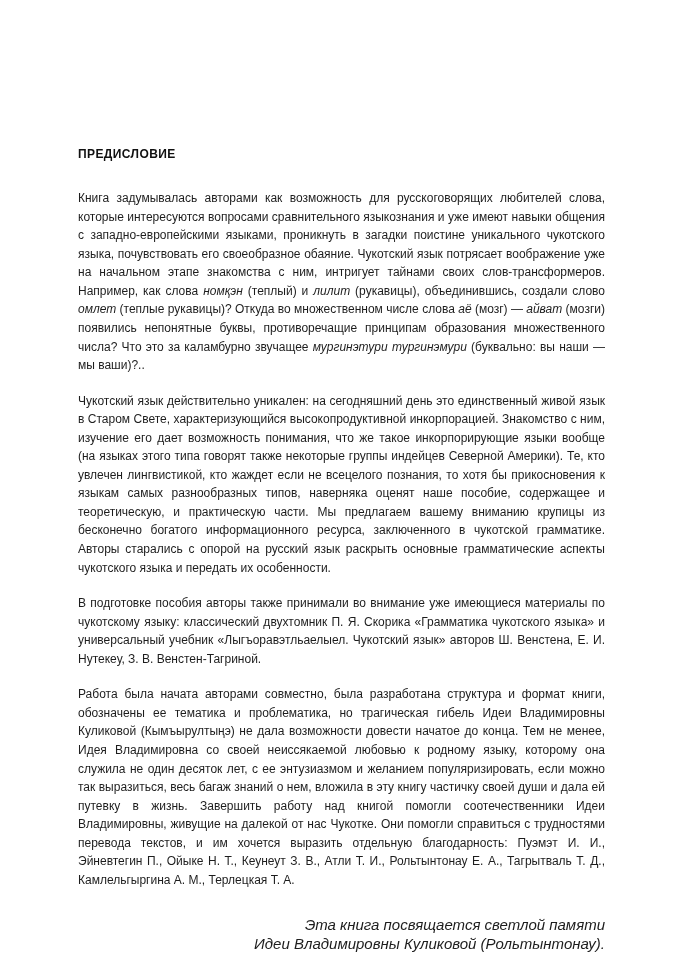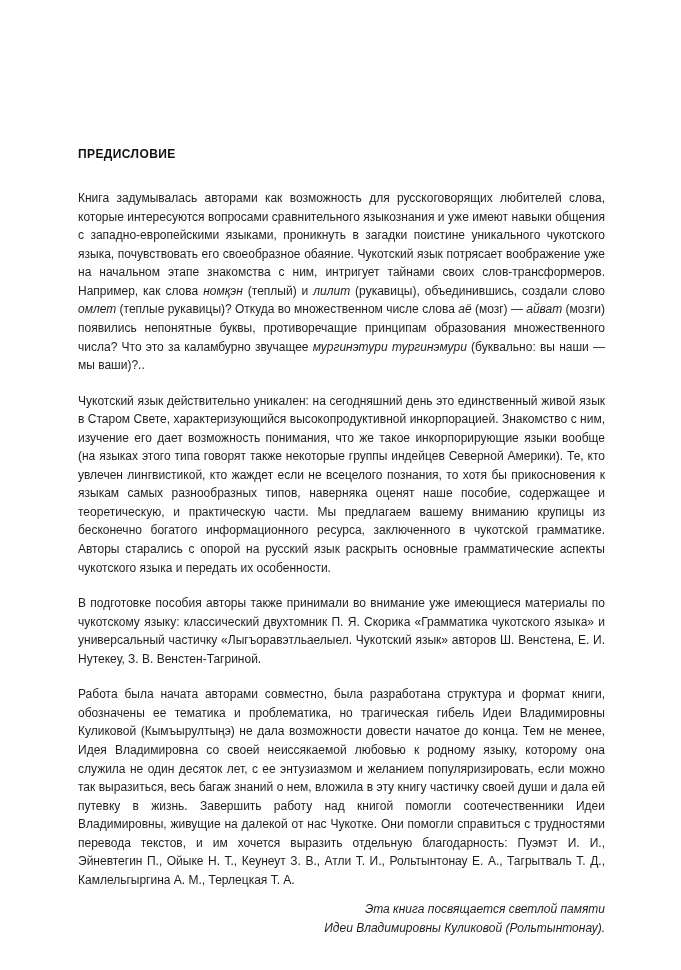--- a/index.html
+++ b/index.html
@@ -48,43 +48,43 @@
   .para:last-of-type {
     margin-bottom: 0;
   }
 
   .para em,
   .it {
     font-style: italic;
   }
 
   .dedication {
-    margin-top: 11px;
-    font-size: 12px;
+    margin-top: 27px;
+    font-size: 15px;
     line-height: 18.55px;
     font-style: italic;
     text-align: right;
     color: #1d1d1d;
   }
 
   .dedication span {
     display: block;
   }
 </style>
 </head>
 <body>
 
 <div class="page">
   <div class="content">
 
     <h1 class="chapter-title">ПРЕДИСЛОВИЕ</h1>
 
     <p class="para">Книга задумывалась авторами как возможность для русскоговорящих любителей слова, которые интересуются вопросами сравнительного языкознания и уже имеют навыки общения с западно-европейскими языками, проникнуть в загадки поистине уникального чукотского языка, почувствовать его своеобразное обаяние. Чукотский язык потрясает воображение уже на начальном этапе знакомства с ним, интригует тайнами своих слов-трансформеров. Например, как слова <em>номқэн</em> (теплый) и <em>лилит</em> (рукавицы), объединившись, создали слово <em>омлет</em> (теплые рукавицы)? Откуда во множественном числе слова <em>аё</em> (мозг) — <em>айват</em> (мозги) появились непонятные буквы, противоречащие принципам образования множественного числа? Что это за каламбурно звучащее <em>мургинэтури тургинэмури</em> (буквально: вы наши — мы ваши)?..</p>
     <p class="para">Чукотский язык действительно уникален: на сегодняшний день это единственный живой язык в Старом Свете, характеризующийся высокопродуктивной инкорпорацией. Знакомство с ним, изучение его дает возможность понимания, что же такое инкорпорирующие языки вообще (на языках этого типа говорят также некоторые группы индейцев Северной Америки). Те, кто увлечен лингвистикой, кто жаждет если не всецелого познания, то хотя бы прикосновения к языкам самых разнообразных типов, наверняка оценят наше пособие, содержащее и теоретическую, и практическую части. Мы предлагаем вашему вниманию крупицы из бесконечно богатого информационного ресурса, заключенного в чукотской грамматике. Авторы старались с опорой на русский язык раскрыть основные грамматические аспекты чукотского языка и передать их особенности.</p>
-    <p class="para">В подготовке пособия авторы также принимали во внимание уже имеющиеся материалы по чукотскому языку: классический двухтомник П. Я. Скорика «Грамматика чукотского языка» и универсальный частичку «Лыгъоравэтльаелыел. Чукотский язык» авторов Ш. Венстена, Е. И. Нутекеу, З. В. Венстен-Тагриной.</p>
+    <p class="para">В подготовке пособия авторы также принимали во внимание уже имеющиеся материалы по чукотскому языку: классический двухтомник П. Я. Скорика «Грамматика чукотского языка» и универсальный учебник «Лыгъоравэтльаелыел. Чукотский язык» авторов Ш. Венстена, Е. И. Нутекеу, З. В. Венстен-Тагриной.</p>
     <p class="para">Работа была начата авторами совместно, была разработана структура и формат книги, обозначены ее тематика и проблематика, но трагическая гибель Идеи Владимировны Куликовой (Кымъырултыңэ) не дала возможности довести начатое до конца. Тем не менее, Идея Владимировна со своей неиссякаемой любовью к родному языку, которому она служила не один десяток лет, с ее энтузиазмом и желанием популяризировать, если можно так выразиться, весь багаж знаний о нем, вложила в эту книгу частичку своей души и дала ей путевку в жизнь. Завершить работу над книгой помогли соотечественники Идеи Владимировны, живущие на далекой от нас Чукотке. Они помогли справиться с трудностями перевода текстов, и им хочется выразить отдельную благодарность: Пуэмэт И. И., Эйневтегин П., Ойыке Н. Т., Кеунеут З. В., Атли Т. И., Рольтынтонау Е. А., Тагрытваль Т. Д., Камлельгыргина А. М., Терлецкая Т. А.</p>
 
     <div class="dedication">
       <span>Эта книга посвящается светлой памяти</span>
       <span>Идеи Владимировны Куликовой (Рольтынтонау).</span>
     </div>
 
   </div>
 </div>
 

